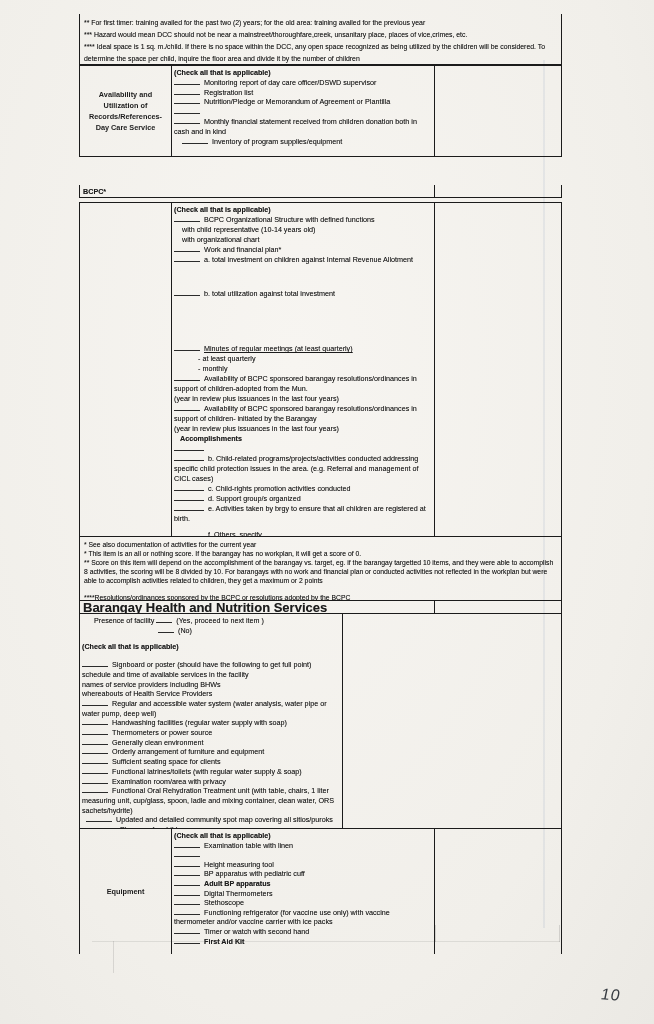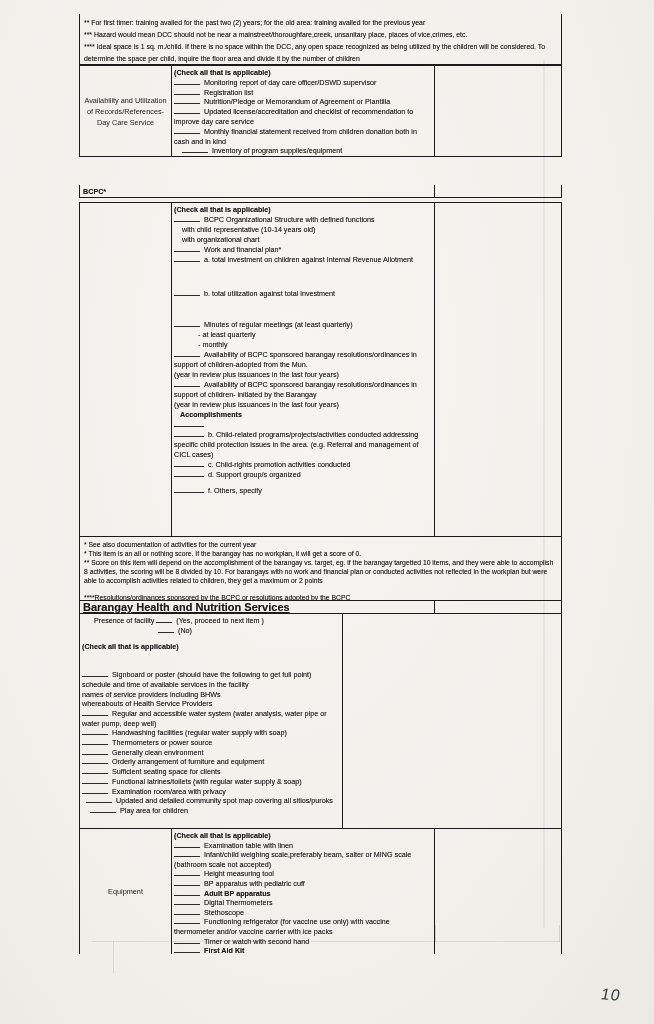--- a/index.html
+++ b/index.html
@@ -8,35 +8,35 @@
     background-image:radial-gradient(ellipse at 45% 35%, #f7f5f1 0%, #f1efea 70%, #ebe9e4 100%);
     font-family:"Liberation Sans", sans-serif;color:#1c1c1c;}
   .tbl{position:absolute;left:79px;top:14px;width:483px;}
   .notes{box-sizing:border-box;border-left:1.5px solid #1b1b1b;border-right:1.5px solid #1b1b1b;
     border-bottom:2px solid #1b1b1b;height:52px;padding:3px 5px 0 4px;
     font-size:6.9px;line-height:12px;overflow:hidden;}
   .row{box-sizing:border-box;display:flex;border-left:1.5px solid #1b1b1b;border-right:1.5px solid #1b1b1b;
     border-bottom:1.5px solid #1b1b1b;overflow:hidden;}
   .lab{box-sizing:border-box;width:92px;border-right:1px solid #1b1b1b;display:flex;
     align-items:center;justify-content:center;text-align:center;
-    font-weight:400;font-size:7.3px;line-height:11px;padding:4px 3px;}
+    font-weight:700;font-size:7.3px;line-height:11px;padding:4px 3px;}
   .con{box-sizing:border-box;width:263px;border-right:1px solid #1b1b1b;
     padding:2px 3px 0 2px;font-size:7.2px;line-height:10px;}
   .sco{box-sizing:border-box;flex:1;}
   .r1{height:91px;}
   .r1 .con{line-height:9.8px;}
   .r2{height:13px;margin-top:28px;}
   .r2 .wide{box-sizing:border-box;width:355px;border-right:1px solid #1b1b1b;
     font-weight:700;font-size:7.2px;line-height:11px;padding:1px 0 0 3px;}
   .gapr{height:4px;}
   .r3{height:335px;border-top:1.5px solid #1b1b1b;}
   .r4{height:64px;display:block;font-size:6.8px;line-height:9px;padding:3px 5px 0 4px;}
   .r5{height:13px;}
   .r5 .wide{box-sizing:border-box;width:355px;border-right:1px solid #1b1b1b;
-    font-weight:700;font-size:11px;line-height:11px;padding:1px 0 0 3px;text-decoration:underline;}
+    font-weight:700;font-size:13px;line-height:11px;padding:1px 0 0 3px;}
   .r6{height:215px;}
   .r6 .con{line-height:9.7px;}
   .r7{height:125px;border-bottom:none;}
   .r7 .con{line-height:9.6px;}
   .ln{text-shadow:0 0 0.3px rgba(40,40,40,0.5);}
   .blank{display:inline-block;width:26px;height:6px;border-bottom:1px solid #2b2b2b;margin-right:4px;}
   .foldline{position:absolute;left:543px;top:60px;width:2px;height:868px;background:rgba(100,130,165,0.10);}
   .ghost-h{position:absolute;left:92px;top:941px;width:468px;height:1px;background:rgba(70,70,70,0.12);}
   .ghost-v1{position:absolute;left:113px;top:941px;width:1px;height:32px;background:rgba(70,70,70,0.15);}
   .ghost-v2{position:absolute;left:435px;top:925px;width:1px;height:17px;background:rgba(70,70,70,0.18);}
@@ -59,21 +59,21 @@
         <div class="ln"><span>**** Ideal space is 1 sq. m./child. If there is no space within the DCC, any open space recognized as being utilized by the children will be considered. To determine the space per child, inquire the floor area and divide it by the number of children</span></div>
       </div>
 
     <div class="row r1">
       <div class="lab">Availability and Utilization of Records/References- Day Care Service</div>
       <div class="con">
           <div class="ln"><span style="font-weight: 700;">(Check all that is applicable)</span></div>
           <div class="ln"><span class="blank"></span><span>Monitoring report of day care officer/DSWD supervisor</span></div>
           <div class="ln"><span class="blank"></span><span>Registration list</span></div>
           <div class="ln"><span class="blank"></span><span>Nutrition/Pledge or Memorandum of Agreement or Plantilla</span></div>
-          <div class="ln"><span class="blank"></span><span>Updated license/accreditation and checklist of recommendation to improve day care service</span></div>
+          <div class="ln"><span class="blank"></span></div>
           <div class="ln"><span class="blank"></span><span>Monthly financial statement received from children donation both in cash and in kind</span></div>
           <div class="ln" style="padding-left: 8px;"><span class="blank"></span><span>Inventory of program supplies/equipment</span></div>
         </div>
       <div class="sco"></div>
     </div>
 
     <div class="row r2">
       <div class="wide ln">BCPC*</div>
       <div class="sco"></div>
     </div>
@@ -83,32 +83,33 @@
     <div class="row r3">
       <div class="lab"></div>
       <div class="con">
           <div class="ln"><span style="font-weight: 700;">(Check all that is applicable)</span></div>
           <div class="ln"><span class="blank"></span><span>BCPC Organizational Structure with defined functions</span></div>
           <div class="ln" style="padding-left: 8px;"><span>with child representative (10-14 years old)</span></div>
           <div class="ln" style="padding-left: 8px;"><span>with organizational chart</span></div>
           <div class="ln"><span class="blank"></span><span>Work and financial plan*</span></div>
           <div class="ln"><span class="blank"></span><span>a. total investment on children  against Internal Revenue Allotment</span></div>
           <div class="ln" style="margin-top: 24px;"><span class="blank"></span><span>b. total utilization against total investment</span></div>
-          <div class="ln" style="margin-top: 21px;"><span class="blank"></span><span>Minutes of regular meetings (at least quarterly)</span></div>
+          <div class="ln" style="margin-top: 45px; text-decoration: underline;"><span class="blank"></span><span>Minutes of regular meetings (at least quarterly)</span></div>
           <div class="ln" style="padding-left: 24px;"><span>- at least quarterly</span></div>
           <div class="ln" style="padding-left: 24px;"><span>- monthly</span></div>
           <div class="ln"><span class="blank"></span><span>Availability of  BCPC sponsored barangay resolutions/ordinances in support of children-adopted from the Mun.</span></div>
           <div class="ln"><span>(year in review plus issuances in the last four years)</span></div>
           <div class="ln"><span class="blank"></span><span>Availability of BCPC sponsored barangay resolutions/ordinances in support of children- initiated by the Barangay</span></div>
           <div class="ln"><span>(year in review plus issuances in the last four years)</span></div>
           <div class="ln" style="padding-left: 6px;"><span style="font-weight: 700;">Accomplishments</span></div>
           <div class="ln"><span class="blank" style="width: 30px;"></span></div>
           <div class="ln"><span class="blank" style="width: 30px;"></span><span>b.  Child-related programs/projects/activities conducted addressing specific child protection issues in the area. (e.g. Referral and management of CICL cases)</span></div>
           <div class="ln"><span class="blank" style="width: 30px;"></span><span>c.  Child-rights promotion activities conducted</span></div>
           <div class="ln"><span class="blank" style="width: 30px;"></span><span>d.  Support group/s organized</span></div>
+          <div class="ln"><span class="blank" style="width: 30px;"></span><span>e. Activities taken by brgy to ensure that all children are registered at birth.</span></div>
           <div class="ln" style="margin-top: 6px;"><span class="blank" style="width: 30px;"></span><span>f.  Others,  specify</span></div>
         </div>
       <div class="sco"></div>
     </div>
 
     <div class="row r4">
         <div class="ln"><span>* See also documentation of activities for the current year</span></div>
         <div class="ln"><span>* This item is an all or nothing score. If the barangay has no workplan, it will get a score of 0.</span></div>
         <div class="ln"><span>** Score on this item will depend on the accomplishment of the barangay vs. target, eg. if the barangay targetted 10 items, and they were able to accomplish 8 activities, the scoring will be 8 divided by 10. For barangays with no work and financial plan or conducted activities not reflected in the workplan but were able to accomplish activities related to children, they get a maximum or 2 points</span></div>
         <div class="ln" style="margin-top: 8px;"><span>****Resolutions/ordinances sponsored by the BCPC or resolutions adopted by the BCPC</span></div>
@@ -117,44 +118,45 @@
     <div class="row r5">
       <div class="wide ln">Barangay Health and Nutrition Services</div>
       <div class="sco"></div>
     </div>
 
     <div class="row r6">
       <div class="con">
           <div class="ln" style="padding-left: 12px;"><span>Presence of facility </span><span class="blank" style="width: 16px;"></span><span>(Yes, proceed to next item )</span></div>
           <div class="ln" style="padding-left: 76px;"><span class="blank" style="width: 16px;"></span><span>(No)</span></div>
           <div class="ln" style="margin-top: 7px;"><span style="font-weight: 700;">(Check all that is applicable)</span></div>
-          <div class="ln" style="margin-top: 18px;"><span class="blank"></span><span>Signboard or poster (should have the following to get full point)</span></div>
+          <div class="ln" style="margin-top: 8px;"><span class="blank"></span><span>Signboard or poster (should have the following to get full point)</span></div>
           <div class="ln"><span>schedule and time of available services in the facility</span></div>
           <div class="ln"><span>names of service providers including BHWs</span></div>
           <div class="ln"><span>whereabouts of Health Service Providers</span></div>
           <div class="ln"><span class="blank"></span><span>Regular and accessible water system (water analysis, water pipe or water pump, deep well)</span></div>
           <div class="ln"><span class="blank"></span><span>Handwashing facilities (regular water supply with soap)</span></div>
           <div class="ln"><span class="blank"></span><span>Thermometers or power source</span></div>
           <div class="ln"><span class="blank"></span><span>Generally clean environment</span></div>
           <div class="ln"><span class="blank"></span><span>Orderly arrangement of furniture and equipment</span></div>
           <div class="ln"><span class="blank"></span><span>Sufficient seating space for clients</span></div>
           <div class="ln"><span class="blank"></span><span>Functional latrines/toilets (with regular water supply &amp; soap)</span></div>
           <div class="ln"><span class="blank"></span><span>Examination room/area with privacy</span></div>
+          <div class="ln"><span class="blank"></span><span>Functional Oral Rehydration Treatment unit (with table, chairs, 1 liter measuring unit, cup/glass, spoon, ladle and mixing container, clean water, ORS sachets/hydrite)</span></div>
           <div class="ln" style="padding-left: 4px;"><span class="blank"></span><span>Updated and detailed community spot map covering all sitios/puroks</span></div>
           <div class="ln" style="padding-left: 8px;"><span class="blank"></span><span>Play area for children</span></div>
         </div>
       <div class="sco"></div>
     </div>
 
     <div class="row r7">
       <div class="lab">Equipment</div>
       <div class="con">
           <div class="ln"><span style="font-weight: 700;">(Check all that is applicable)</span></div>
           <div class="ln"><span class="blank"></span><span>Examination table with linen</span></div>
-          <div class="ln"><span class="blank"></span><span>Infant/child weighing scale,preferably beam, salter or MING scale (bathroom scale not accepted)</span></div>
+          <div class="ln"><span class="blank"></span></div>
           <div class="ln"><span class="blank"></span><span>Height measuring tool</span></div>
           <div class="ln"><span class="blank"></span><span>BP apparatus with pediatric cuff</span></div>
           <div class="ln"><span class="blank"></span><span style="font-weight: 700;">Adult BP apparatus</span></div>
           <div class="ln"><span class="blank"></span><span>Digital Thermometers</span></div>
           <div class="ln"><span class="blank"></span><span>Stethoscope</span></div>
           <div class="ln"><span class="blank"></span><span>Functioning refrigerator (for vaccine use only) with vaccine thermometer and/or vaccine carrier with ice packs</span></div>
           <div class="ln"><span class="blank"></span><span>Timer or watch with second hand</span></div>
           <div class="ln"><span class="blank"></span><span style="font-weight: 700;">First Aid Kit</span></div>
         </div>
       <div class="sco"></div>

